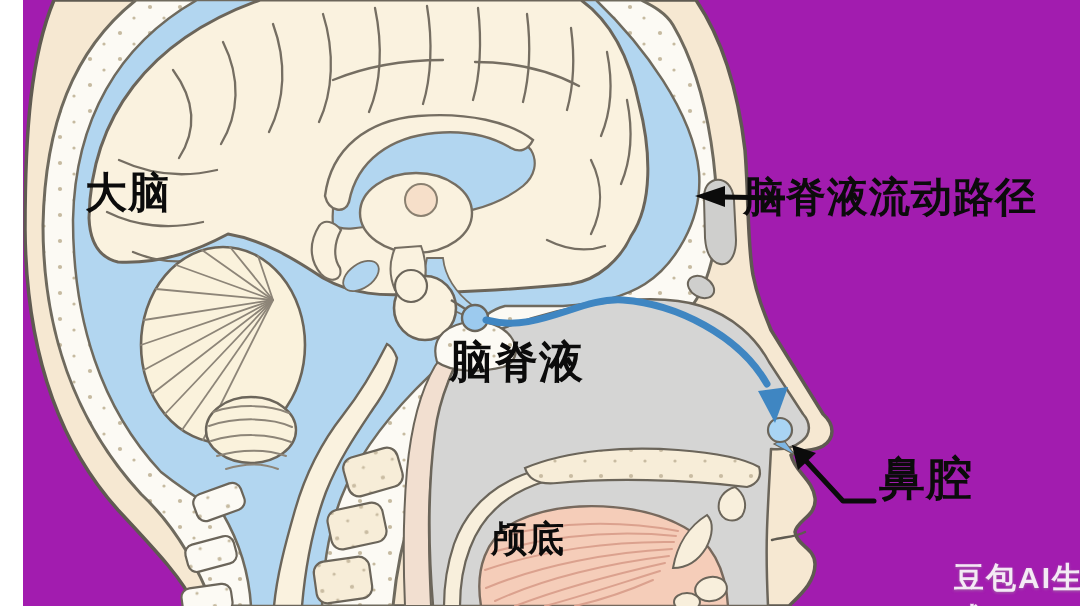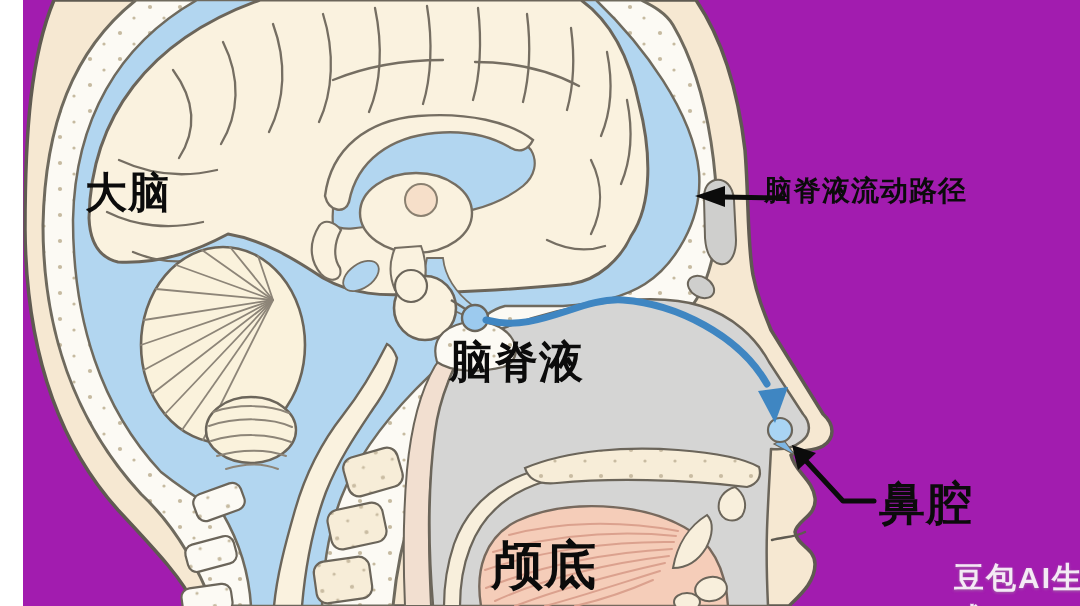--- a/index.html
+++ b/index.html
@@ -1,24 +1,24 @@
 <!DOCTYPE html>
 <html><head>
 <meta charset="utf-8">
 <style>
   html,body{margin:0;padding:0;background:#ffffff;}
   #stage{position:relative;width:1080px;height:606px;overflow:hidden;background:#a21caf;
          font-family:"Liberation Sans",sans-serif;margin-left:23px;}
   #stage svg{position:absolute;left:0;top:0;}
   .label{position:absolute;font-weight:700;color:#0b0b0b;line-height:1;white-space:nowrap;letter-spacing:1px;}
   #label-cerebrum{left:62px;top:172px;font-size:42px;}
-  #label-csf-path{left:741px;top:177px;font-size:28px;}
+  #label-csf-path{left:720px;top:177px;font-size:41px;}
   #label-csf{left:426px;top:340px;font-size:44px;text-align:center;}
-  #label-nasal{left:856px;top:480px;font-size:46px;}
-  #label-skull-base{left:468px;top:539px;font-size:52px;}
+  #label-nasal{left:856px;top:456px;font-size:46px;font-family:Liberation Serif, serif;}
+  #label-skull-base{left:468px;top:521px;font-size:36px;}
   #watermark{position:absolute;left:931px;top:558px;font-size:30px;font-weight:700;
              color:rgba(255,255,255,0.88);text-shadow:0 1px 3px rgba(168,168,162,0.55);letter-spacing:2px;}
 </style>
 </head>
 <body>
 
 <div id="stage">
 
 <svg width="1080" height="606" viewBox="0 0 1080 606">
   <defs>

